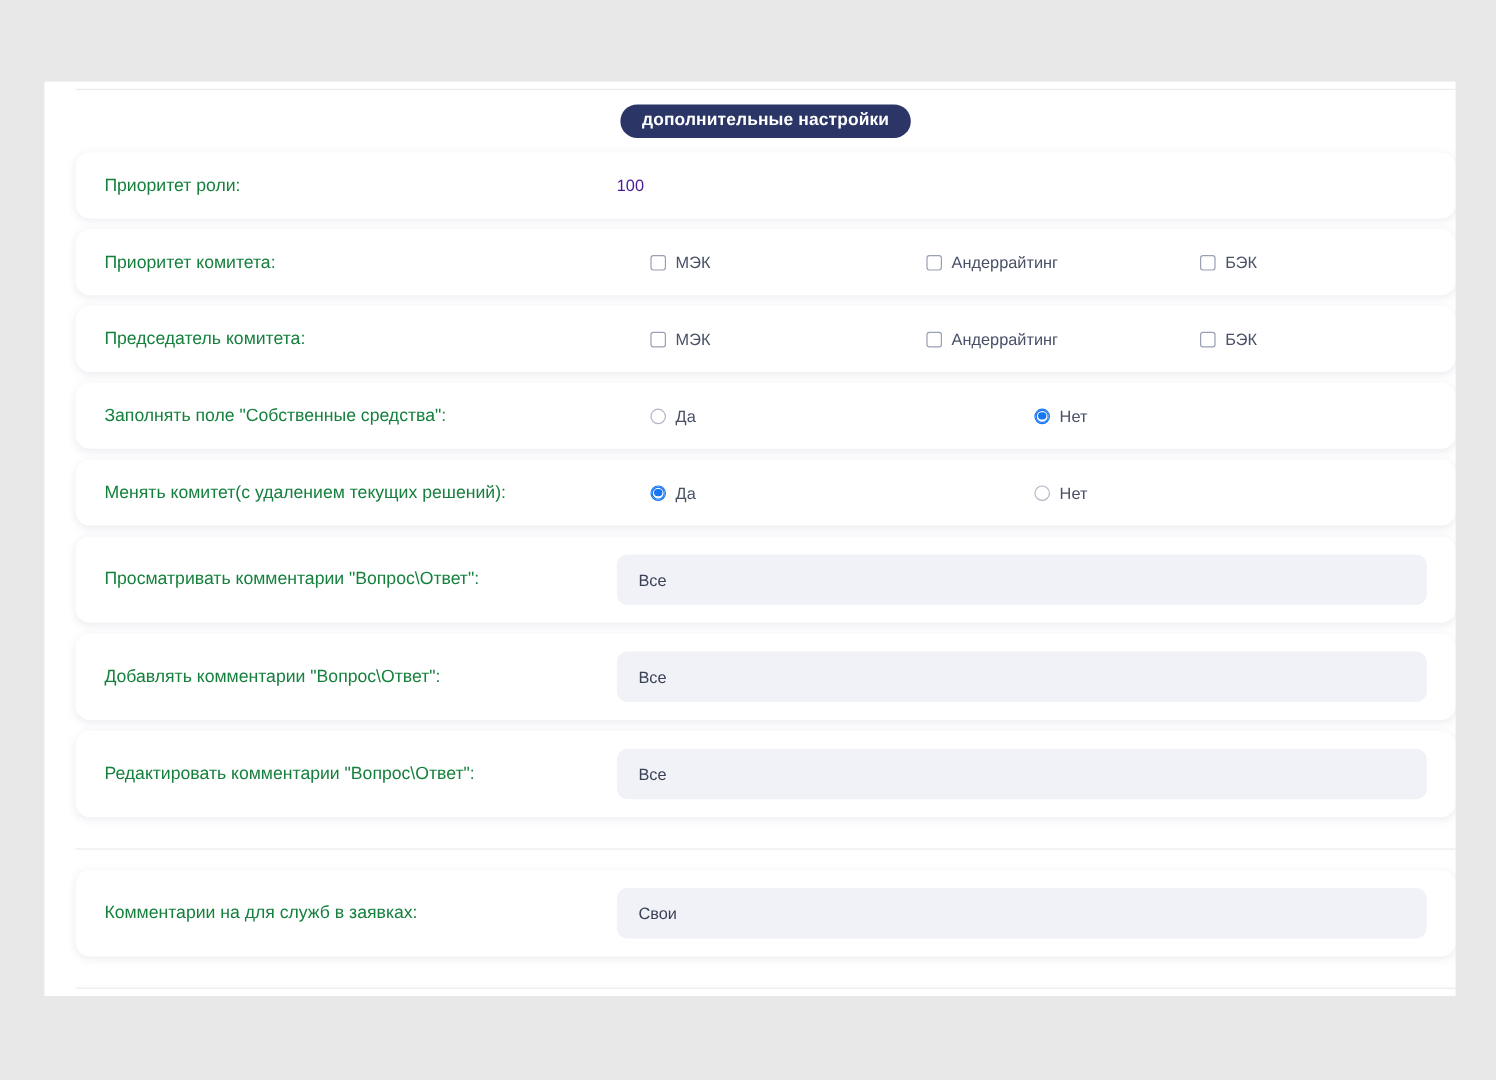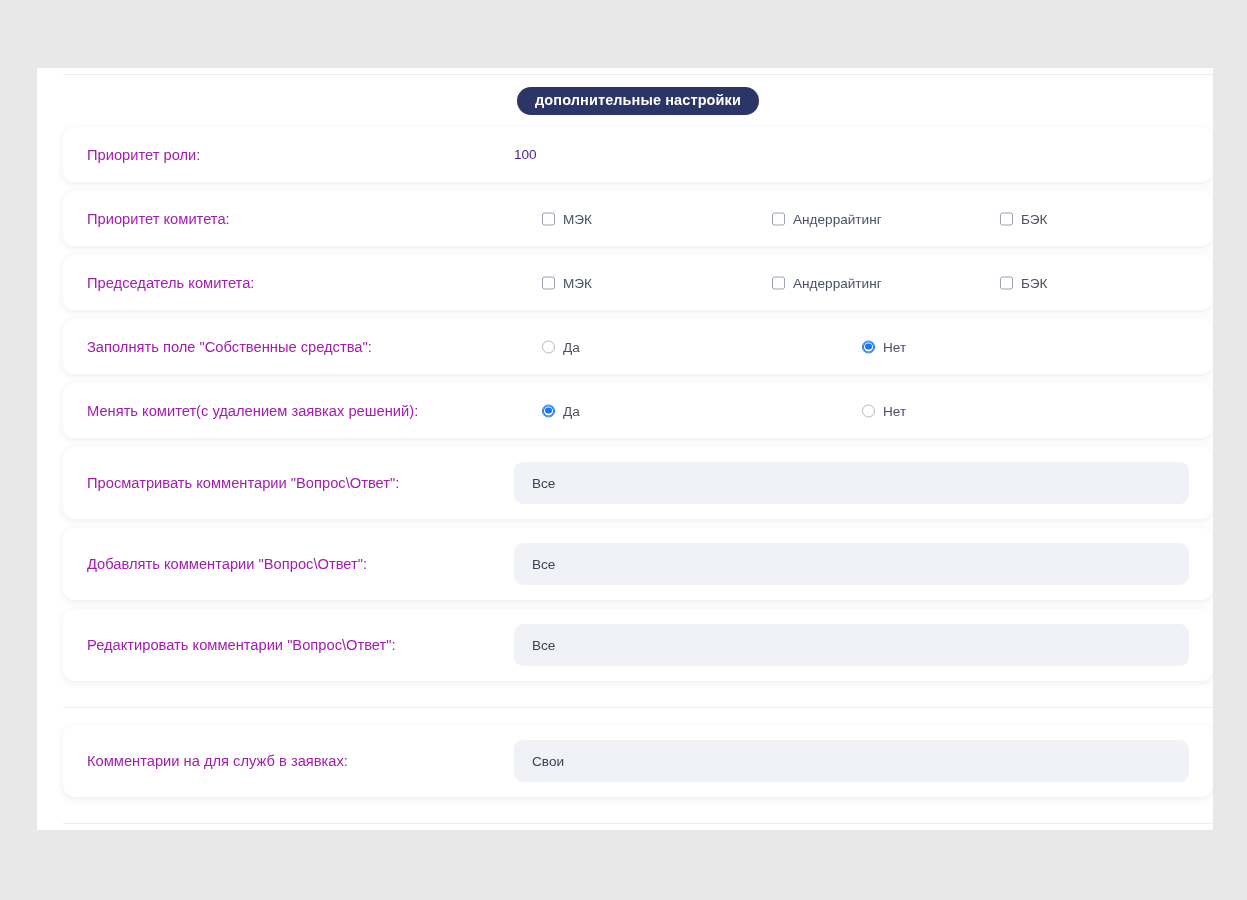--- a/index.html
+++ b/index.html
@@ -69,21 +69,21 @@
     box-shadow: 0 2px 7px rgba(66, 74, 120, 0.10);
     display: flex;
     align-items: center;
     margin-bottom: 9px;
     padding: 0 24px;
   }
   .row.h-compact { height: 55px; }
   .row.h-field   { height: 72px; }
 
   .row-label {
-    color: #a21caf;
+    color: #15803d;
     font-size: 14.7px;
     white-space: nowrap;
     flex: 0 0 auto;
     width: 427px;
   }
 
   .row-content {
     position: relative;
     flex: 1 1 auto;
     display: flex;
@@ -218,21 +218,21 @@
                 <span class="rb"></span>
                 <span class="opt-label">Да</span>
               </div>
               <div class="opt" style="left: 348px;">
                 <span class="rb checked"></span>
                 <span class="opt-label">Нет</span>
               </div>
             </div>
           </div>
           <div class="row h-compact">
-            <div class="row-label">Менять комитет(с удалением заявках решений):</div>
+            <div class="row-label">Менять комитет(с удалением текущих решений):</div>
             <div class="row-content">
               <div class="opt" style="left: 28px;">
                 <span class="rb checked"></span>
                 <span class="opt-label">Да</span>
               </div>
               <div class="opt" style="left: 348px;">
                 <span class="rb"></span>
                 <span class="opt-label">Нет</span>
               </div>
             </div>

